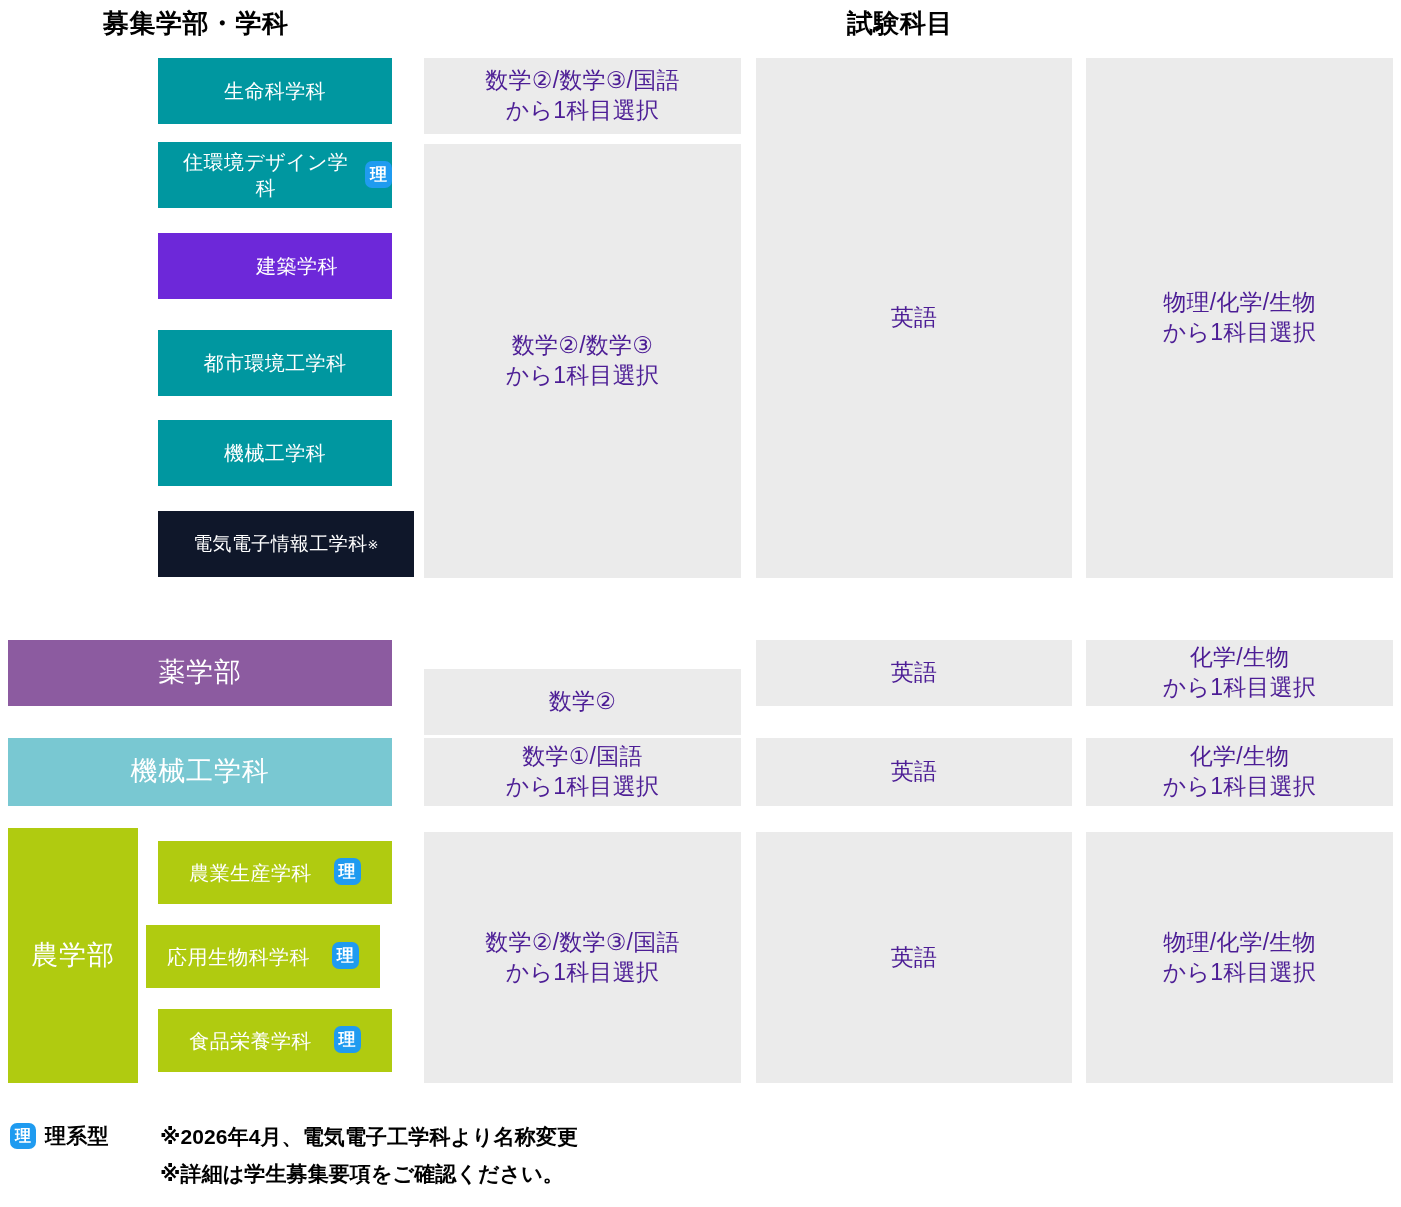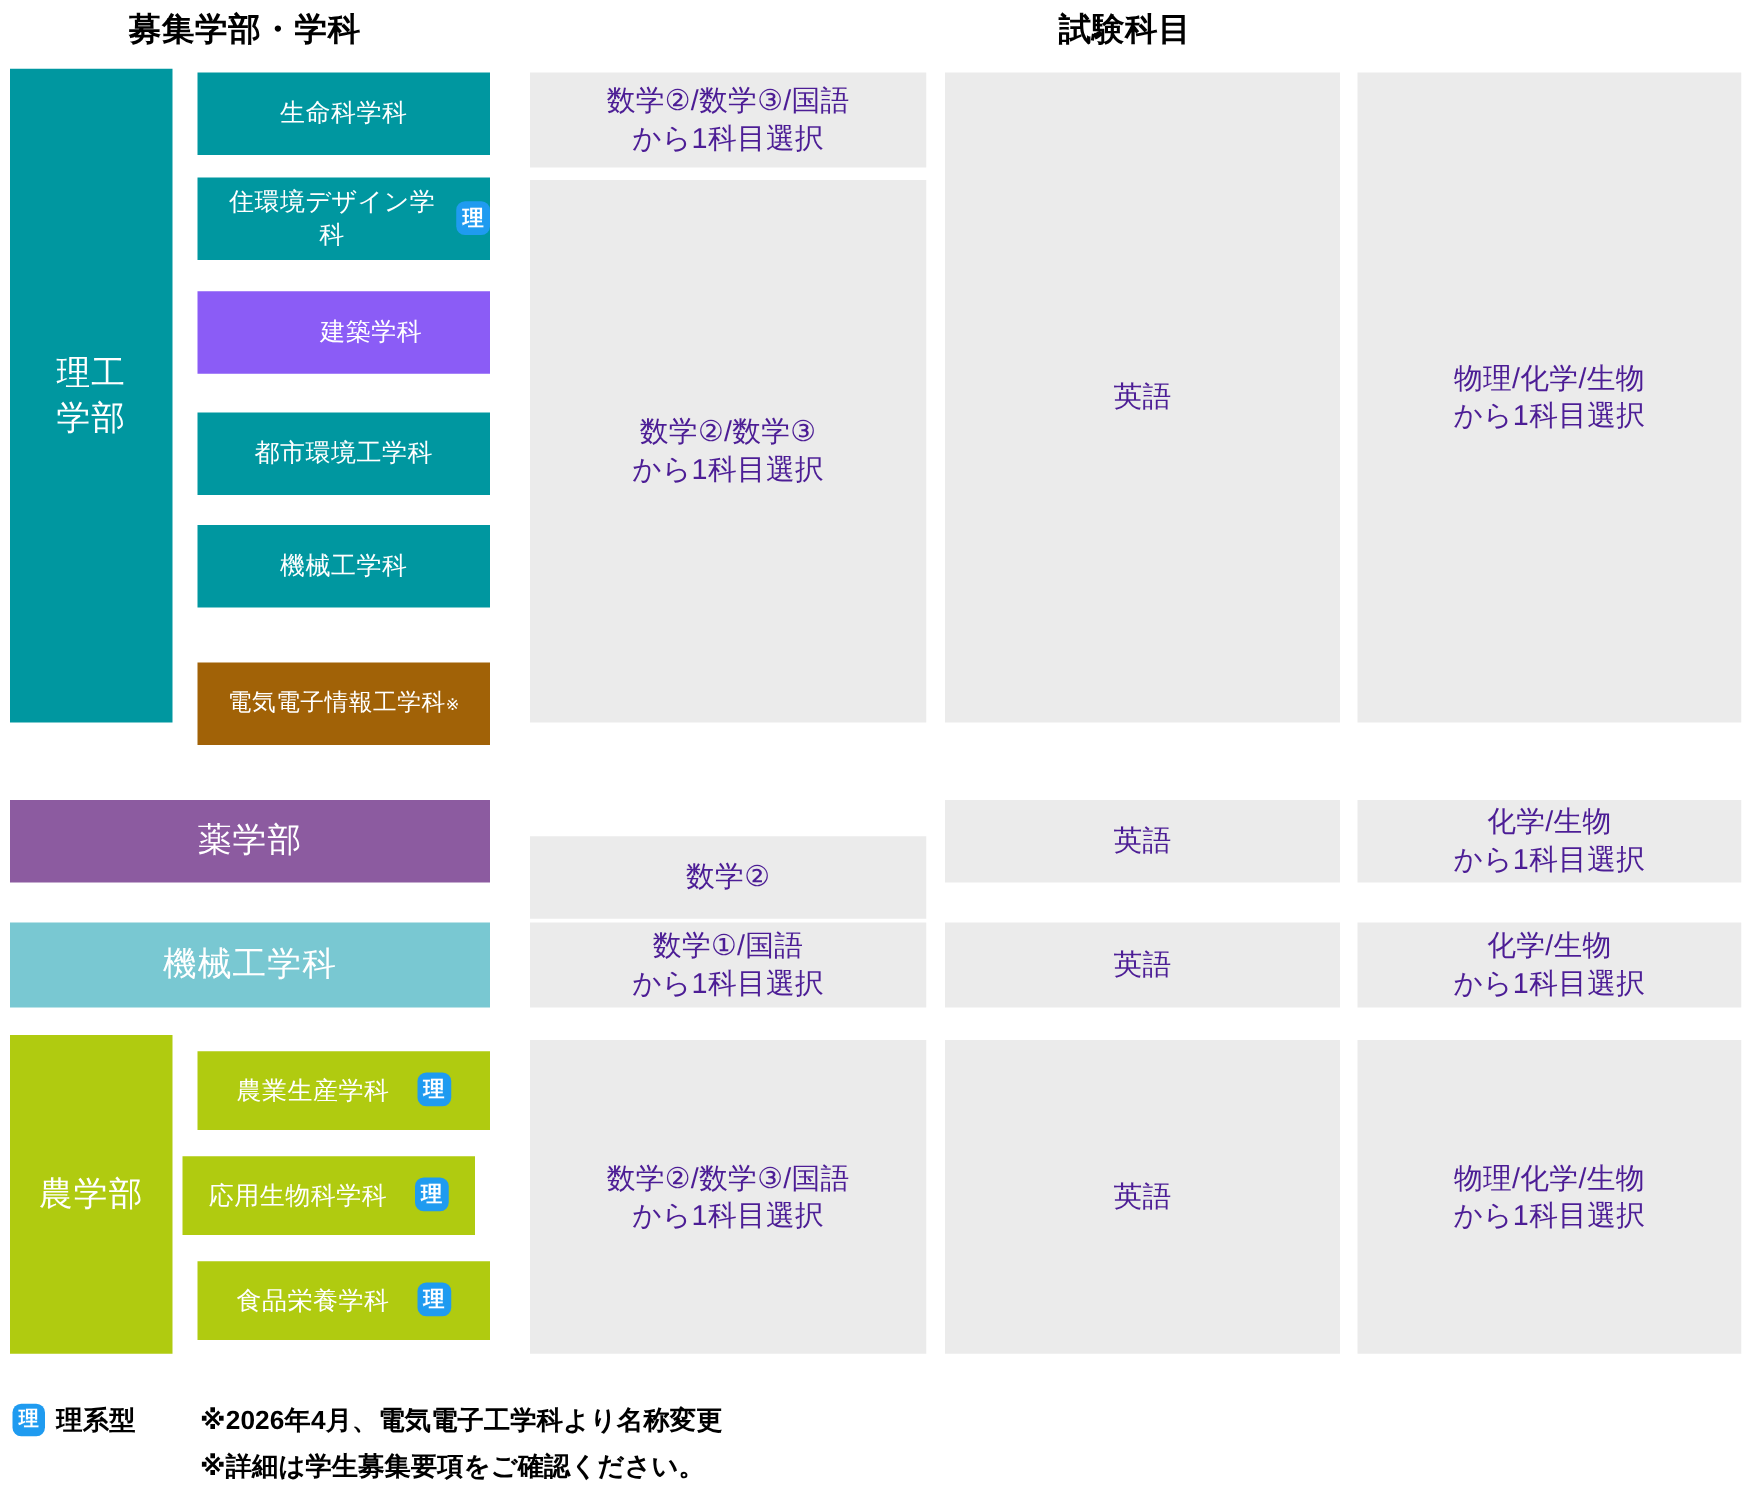--- a/index.html
+++ b/index.html
@@ -117,49 +117,43 @@
   }
 </style>
 </head>
 <body>
 
 <div class="page">
 
   <div class="col-header" id="hdr-dept">募集学部・学科</div>
   <div class="col-header" id="hdr-exam">試験科目</div>
 
-  <div class="box faculty" style="left:8px; top:55px; width:130px; height:523px; background:#0097a0;">
-    <div class="stack">
-      <div>理工</div>
-      <div>学部</div>
-    </div>
-  </div>
 
   <div class="box dept" style="left:158px; top:58px; width:234px; height:66px; background:#0097a0;">
     <span class="lbl">生命科学科</span>
   </div>
 
   <div class="box dept" style="left:158px; top:142px; width:234px; height:66px; background:#0097a0;padding-left:16px;">
     <span class="lbl">住環境デザイン学科</span>
     <span class="badge-ri">理</span>
   </div>
 
-  <div class="box dept" style="left:158px; top:233px; width:234px; height:66px; background:#8b5cf6;padding-left:44px;">
+  <div class="box dept" style="left:158px; top:233px; width:234px; height:66px; background:#6d28d9;padding-left:44px;">
     <span class="lbl">建築学科</span>
   </div>
 
   <div class="box dept" style="left:158px; top:330px; width:234px; height:66px; background:#0097a0;">
     <span class="lbl">都市環境工学科</span>
   </div>
 
   <div class="box dept" style="left:158px; top:420px; width:234px; height:66px; background:#0097a0;">
     <span class="lbl">機械工学科</span>
   </div>
 
-  <div class="box dept" style="left:158px; top:530px; width:234px; height:66px; background:#a16207; font-size:19px;">
+  <div class="box dept" style="left:158px; top:511px; width:256px; height:66px; background:#0f172a; font-size:19px;">
     <span class="lbl">電気電子情報工学科</span>
       <span class="sup-mark">※</span>
   </div>
 
   <div class="box exam" style="left:424px; top:58px; width:317px; height:76px;">
     <div>
       <span class="t">数学②/数学③/国語</span>
       <span class="t">から1科目選択</span>
     </div>
   </div>

